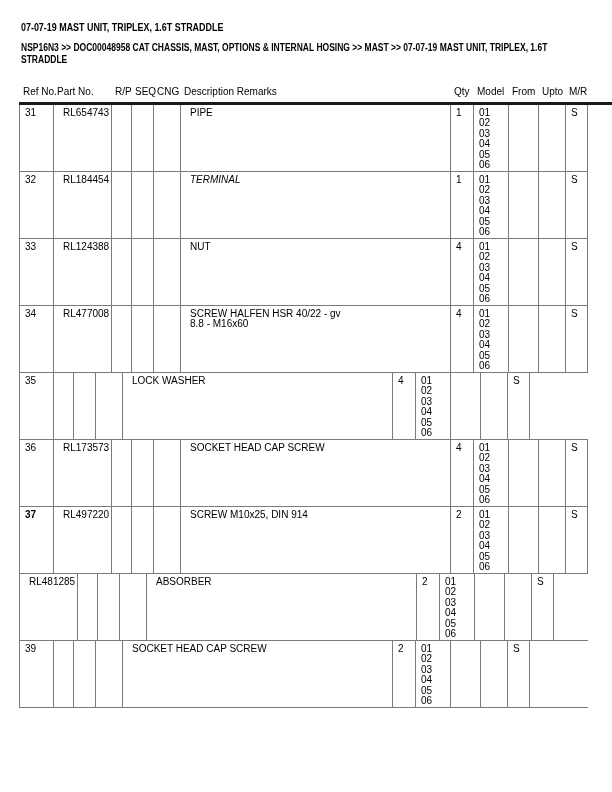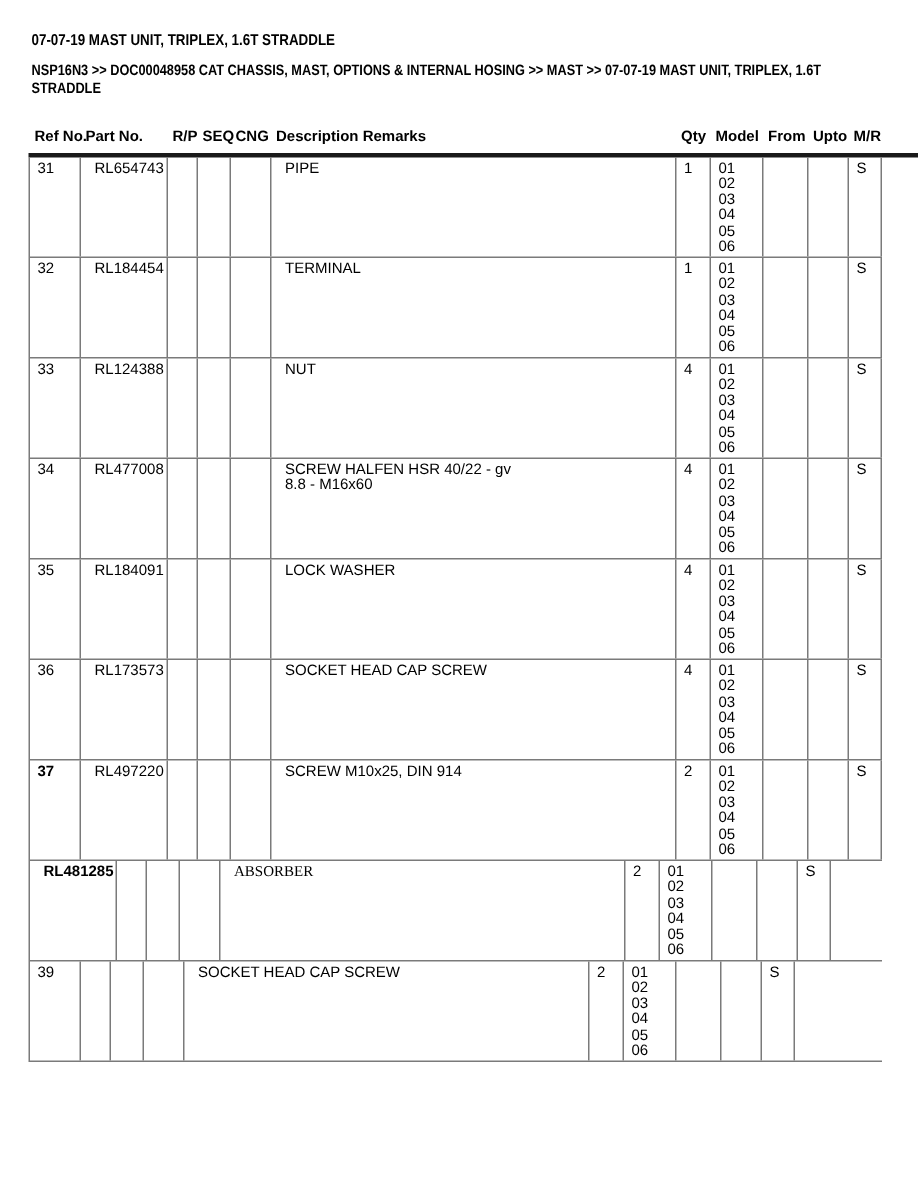--- a/index.html
+++ b/index.html
@@ -42,21 +42,21 @@
   }
   .col-headers {
     position: absolute;
     left: 19px;
     top: 86px;
     display: flex;
   }
   .hcell {
     flex: 0 0 auto;
     font-size: 10px;
-    font-weight: 700;
+    font-weight: 400;
     line-height: 11px;
     padding-left: 4px;
     white-space: nowrap;
   }
   .header-rule {
     position: absolute;
     left: 19px;
     top: 102px;
     width: 593px;
     height: 2.5px;
@@ -132,21 +132,21 @@
         <div class="cell cell-from" style="width: 30px;"></div>
         <div class="cell cell-upto" style="width: 27px;"></div>
         <div class="cell cell-mr" style="width: 22px;">S</div>
       </div>
       <div class="trow">
         <div class="cell cell-ref_no" style="width: 34px;">32</div>
         <div class="cell cell-part_no" style="width: 58px;">RL184454</div>
         <div class="cell cell-rp" style="width: 20px;"></div>
         <div class="cell cell-seq" style="width: 22px;"></div>
         <div class="cell cell-cng" style="width: 27px;"></div>
-        <div class="cell cell-description" style="width: 270px;">TERMINAL</div>
+        <div class="cell cell-description" style="width: 270px; font-style: italic;">TERMINAL</div>
         <div class="cell cell-qty" style="width: 23px;">1</div>
         <div class="cell cell-model" style="width: 35px;">01
 02
 03
 04
 05
 06</div>
         <div class="cell cell-from" style="width: 30px;"></div>
         <div class="cell cell-upto" style="width: 27px;"></div>
         <div class="cell cell-mr" style="width: 22px;">S</div>
@@ -183,21 +183,20 @@
 03
 04
 05
 06</div>
         <div class="cell cell-from" style="width: 30px;"></div>
         <div class="cell cell-upto" style="width: 27px;"></div>
         <div class="cell cell-mr" style="width: 22px;">S</div>
       </div>
       <div class="trow">
         <div class="cell cell-ref_no" style="width: 34px;">35</div>
-        <div class="cell cell-part_no" style="width: 58px;">RL184091</div>
         <div class="cell cell-rp" style="width: 20px;"></div>
         <div class="cell cell-seq" style="width: 22px;"></div>
         <div class="cell cell-cng" style="width: 27px;"></div>
         <div class="cell cell-description" style="width: 270px;">LOCK WASHER</div>
         <div class="cell cell-qty" style="width: 23px;">4</div>
         <div class="cell cell-model" style="width: 35px;">01
 02
 03
 04
 05
@@ -236,25 +235,25 @@
 02
 03
 04
 05
 06</div>
         <div class="cell cell-from" style="width: 30px;"></div>
         <div class="cell cell-upto" style="width: 27px;"></div>
         <div class="cell cell-mr" style="width: 22px;">S</div>
       </div>
       <div class="trow">
-        <div class="cell cell-part_no" style="width: 58px; font-weight: bold;">RL481285</div>
-        <div class="cell cell-rp" style="width: 20px;"></div>
-        <div class="cell cell-seq" style="width: 22px;"></div>
-        <div class="cell cell-cng" style="width: 27px;"></div>
-        <div class="cell cell-description" style="width: 270px; font-family: Liberation Serif, serif;">ABSORBER</div>
+        <div class="cell cell-part_no" style="width: 58px;">RL481285</div>
+        <div class="cell cell-rp" style="width: 20px;"></div>
+        <div class="cell cell-seq" style="width: 22px;"></div>
+        <div class="cell cell-cng" style="width: 27px;"></div>
+        <div class="cell cell-description" style="width: 270px;">ABSORBER</div>
         <div class="cell cell-qty" style="width: 23px;">2</div>
         <div class="cell cell-model" style="width: 35px;">01
 02
 03
 04
 05
 06</div>
         <div class="cell cell-from" style="width: 30px;"></div>
         <div class="cell cell-upto" style="width: 27px;"></div>
         <div class="cell cell-mr" style="width: 22px;">S</div>

